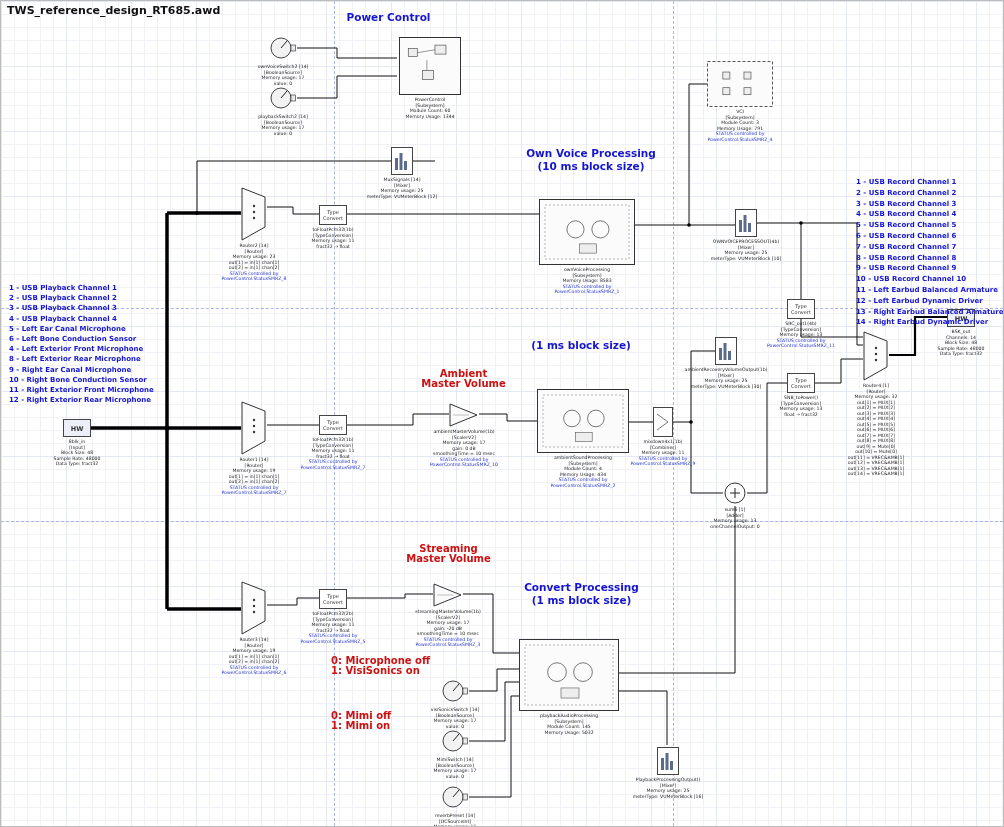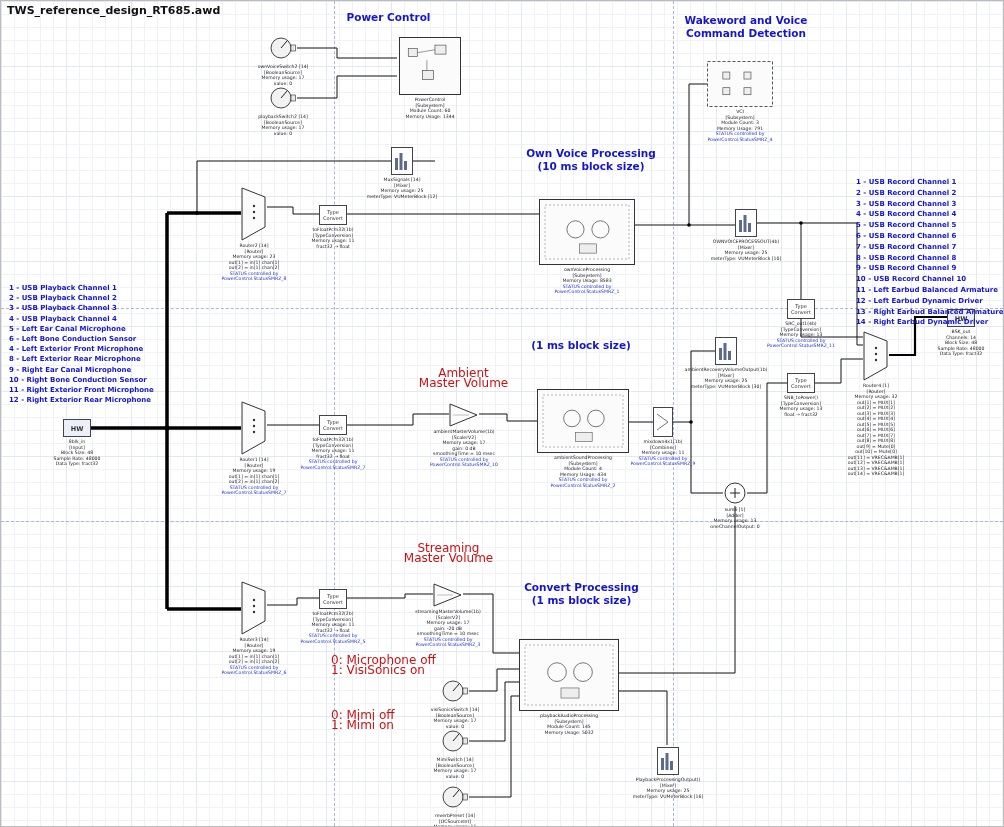--- a/index.html
+++ b/index.html
@@ -12,21 +12,21 @@
       linear-gradient(#f0f2f8 1px, transparent 1px),
       linear-gradient(90deg,#f0f2f8 1px, transparent 1px);
     background-size:65px 65px,65px 65px,13px 13px,13px 13px;
     font-family:"DejaVu Sans",sans-serif;
     border:1px solid #bcbcbc; box-sizing:border-box;
   }
   .guide-v{position:absolute;top:0;bottom:0;width:0;border-left:1px dashed #a9b6e0;}
   .guide-h{position:absolute;left:0;right:0;height:0;border-top:1px dashed #a9b6e0;}
   .title{position:absolute;left:6px;top:3px;font-size:11px;font-weight:bold;color:#111;white-space:nowrap;}
   .section-label{position:absolute;color:#1515cf;font-size:10.5px;font-weight:bold;text-align:center;line-height:13px;}
-  .annotation{position:absolute;color:#cc1111;font-size:12px;font-weight:normal;line-height:9.5px;}
+  .annotation{position:absolute;color:#cc1111;font-size:10px;font-weight:bold;line-height:9.5px;}
   .annotation.centered{text-align:center;}
   .channel-list{position:absolute;color:#1515cf;font-size:7px;font-weight:bold;white-space:nowrap;}
   .channel-list.left div{line-height:10.2px;}
   .channel-list.right div{line-height:10.8px;}
   .node{position:absolute;}
   .caption{position:absolute;width:130px;text-align:center;font-size:4.6px;line-height:5.5px;color:#222;white-space:nowrap;}
   .caption .cap-blue{color:#2233cc;}
   svg{display:block;}
   .wires{position:absolute;left:0;top:0;pointer-events:none;}
 </style>
@@ -520,24 +520,20 @@
         <div>PlaybackProcessingOutput()</div>
         <div>[Mixer]</div>
         <div>Memory usage: 25</div>
         <div>meterType: VUMeterBlock [16]</div>
       </div>
     </div>
 
   <div class="title">TWS_reference_design_RT685.awd</div>
 
   <div class="section-label" style="left:330px;top:10px;width:115px">Power Control</div>
-  <div class="section-label" style="left:670px;top:13px;width:150px">
-      <div>Wakeword and Voice</div>
-      <div>Command Detection</div>
-    </div>
   <div class="section-label" style="left:520px;top:146px;width:140px">
       <div>Own Voice Processing</div>
       <div>(10 ms block size)</div>
     </div>
   <div class="section-label" style="left:505px;top:338px;width:150px">
       <div>(1 ms block size)</div>
     </div>
   <div class="section-label" style="left:518px;top:580px;width:125px">
       <div>Convert Processing</div>
       <div>(1 ms block size)</div>

